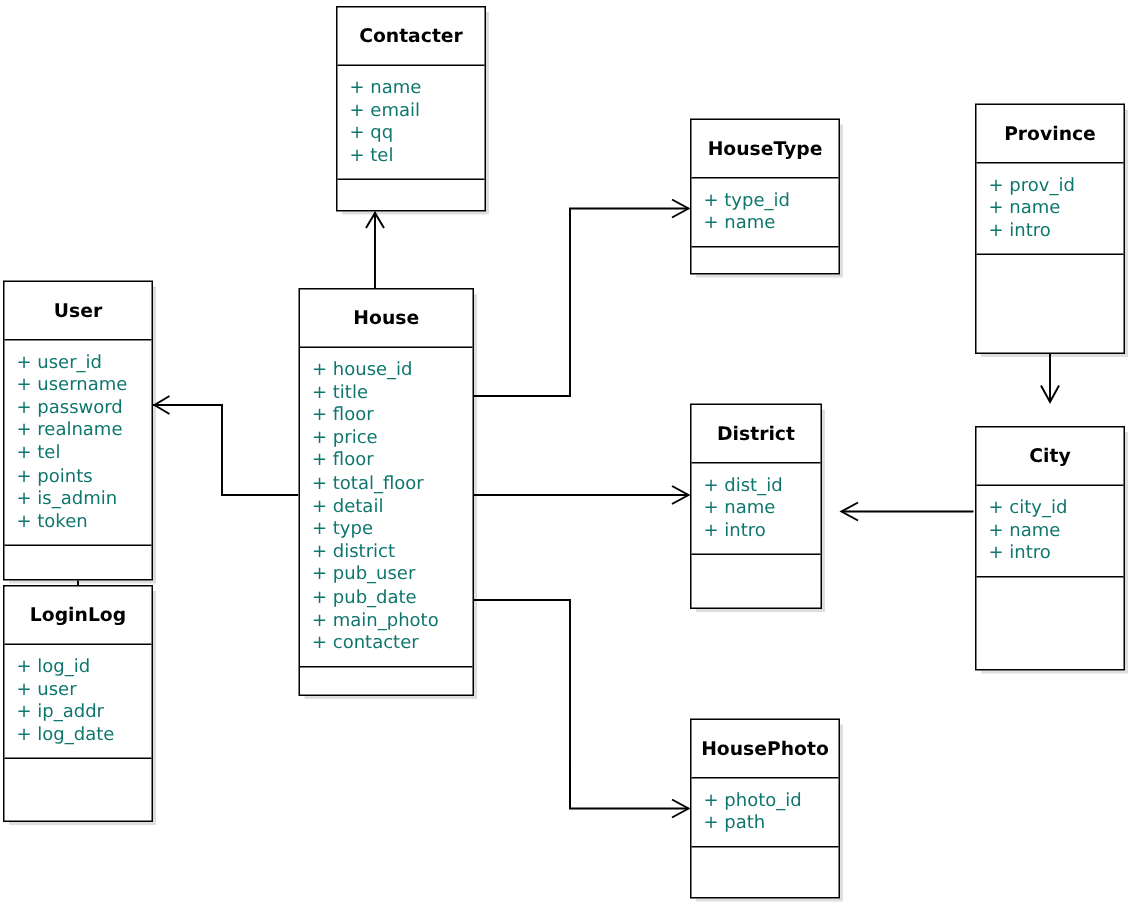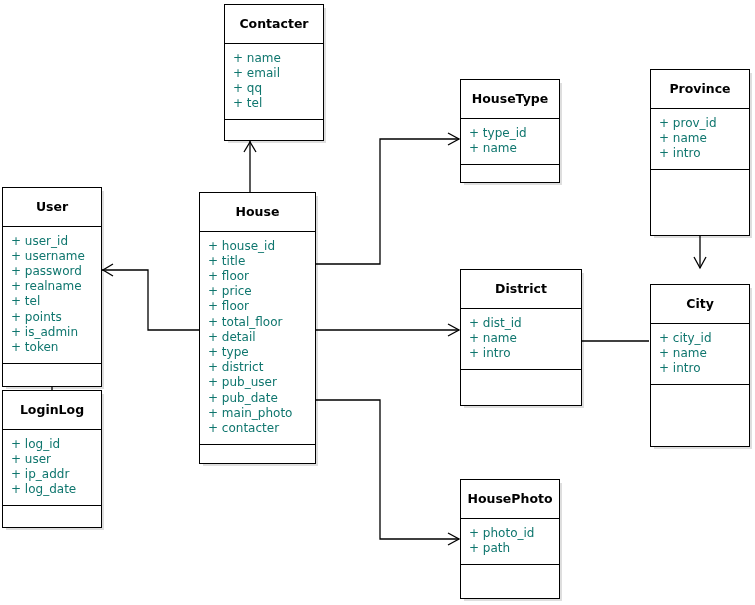--- a/index.html
+++ b/index.html
@@ -161,21 +161,21 @@
       <div class="uml-attr">+ type</div>
       <div class="uml-attr">+ district</div>
       <div class="uml-attr">+ pub_user</div>
       <div class="uml-attr">+ pub_date</div>
       <div class="uml-attr">+ main_photo</div>
       <div class="uml-attr">+ contacter</div>
     </div>
     <div class="uml-methods"></div>
   </div>
 
-  <div class="uml-class" style="left:2px; top:390px; width:100px; height:138px;">
+  <div class="uml-class" style="left:2px; top:390px; width:100px; height:158px;">
     <div class="uml-title">LoginLog</div>
     <div class="uml-attrs">
       <div class="uml-attr">+ log_id</div>
       <div class="uml-attr">+ user</div>
       <div class="uml-attr">+ ip_addr</div>
       <div class="uml-attr">+ log_date</div>
     </div>
     <div class="uml-methods"></div>
   </div>
 
@@ -191,21 +191,21 @@
   <div class="uml-class" style="left:650px; top:69px; width:100px; height:167px;">
     <div class="uml-title">Province</div>
     <div class="uml-attrs">
       <div class="uml-attr">+ prov_id</div>
       <div class="uml-attr">+ name</div>
       <div class="uml-attr">+ intro</div>
     </div>
     <div class="uml-methods"></div>
   </div>
 
-  <div class="uml-class" style="left:460px; top:269px; width:122px; height:137px;">
+  <div class="uml-class" style="left:460px; top:269px; width:88px; height:137px;">
     <div class="uml-title">District</div>
     <div class="uml-attrs">
       <div class="uml-attr">+ dist_id</div>
       <div class="uml-attr">+ name</div>
       <div class="uml-attr">+ intro</div>
     </div>
     <div class="uml-methods"></div>
   </div>
 
   <div class="uml-class" style="left:650px; top:284px; width:100px; height:163px;">

